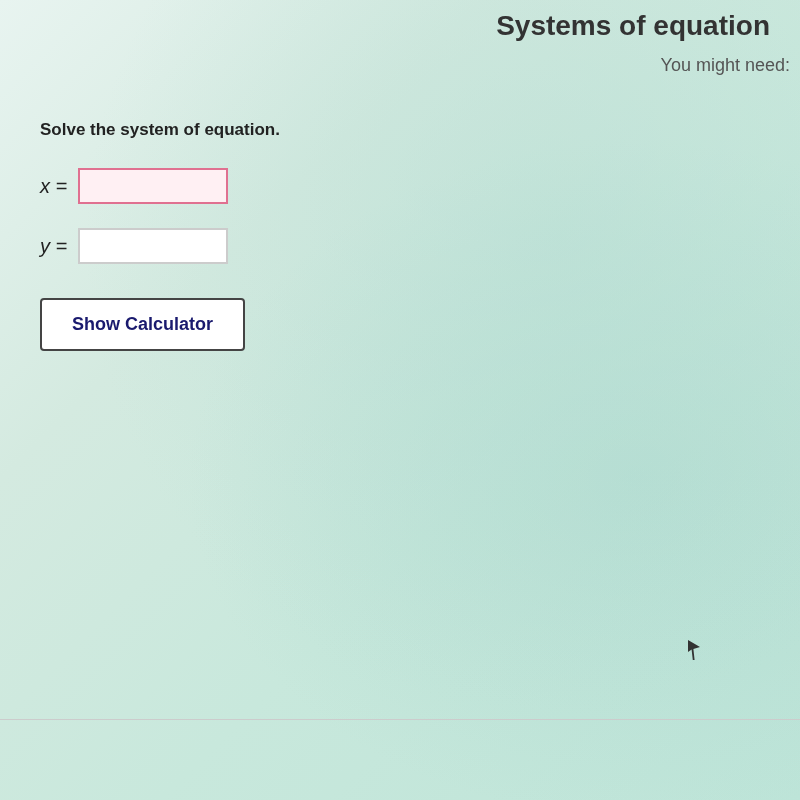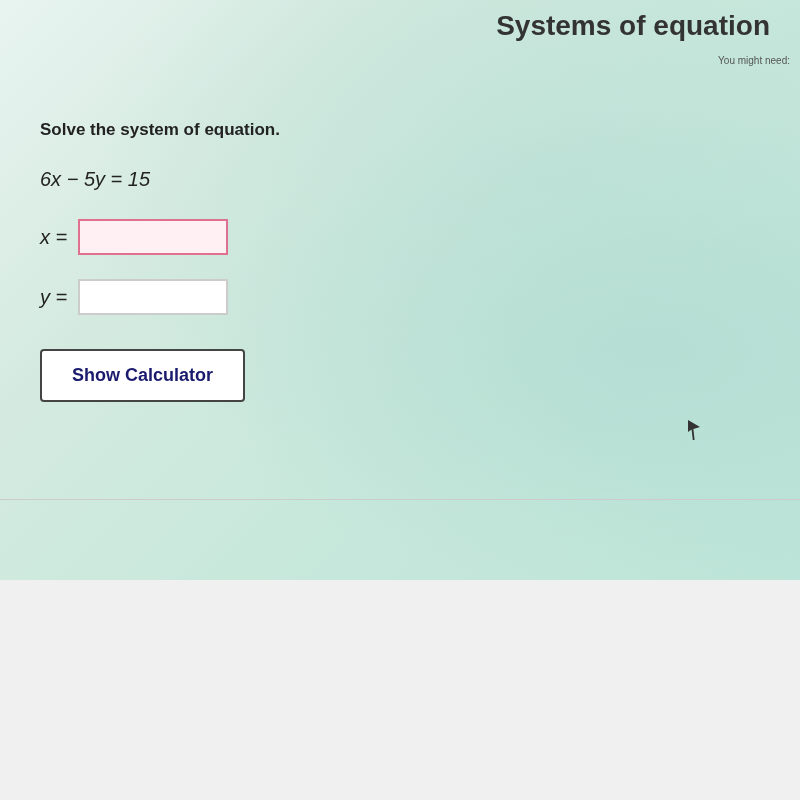--- a/index.html
+++ b/index.html
@@ -11,21 +11,21 @@
     body {
       width: 800px;
       height: 800px;
       overflow: hidden;
       font-family: Arial, sans-serif;
       background: #f0f0f0;
     }
 
     .page-container {
       width: 800px;
-      height: 580px;
+      height: 800px;
       background: linear-gradient(135deg, #e8f4f0 0%, #d4eae0 30%, #c8e8dc 60%, #bde4d8 100%);
       position: relative;
       overflow: hidden;
     }
 
     
     .page-container::before {
       content: '';
       position: absolute;
       top: 0;
@@ -52,21 +52,21 @@
       font-weight: bold;
       color: #333;
       text-align: right;
       padding-right: 10px;
     }
 
     .you-might-need {
       position: absolute;
       top: 55px;
       right: 10px;
-      font-size: 10px;
+      font-size: 18px;
       color: #555;
     }
 
     .content-area {
       position: absolute;
       top: 120px;
       left: 40px;
       right: 20px;
     }
 
@@ -169,21 +169,20 @@
   <div class="header">
     <div class="page-title">Systems of equation</div>
   </div>
 
   <div class="you-might-need">You might need:</div>
 
   <div class="content-area">
 
     <div class="problem-statement">Solve the system of equation.</div>
 
-    <div class="equation">6x − 5y = 15</div>
 
 
     <div class="input-row">
       <span class="input-label">x =</span>
       <input type="text" class="answer-input active-input" value="" style="">
     </div>
 
     <div class="input-row">
       <span class="input-label">y =</span>
       <input type="text" class="answer-input" value="" style="">

